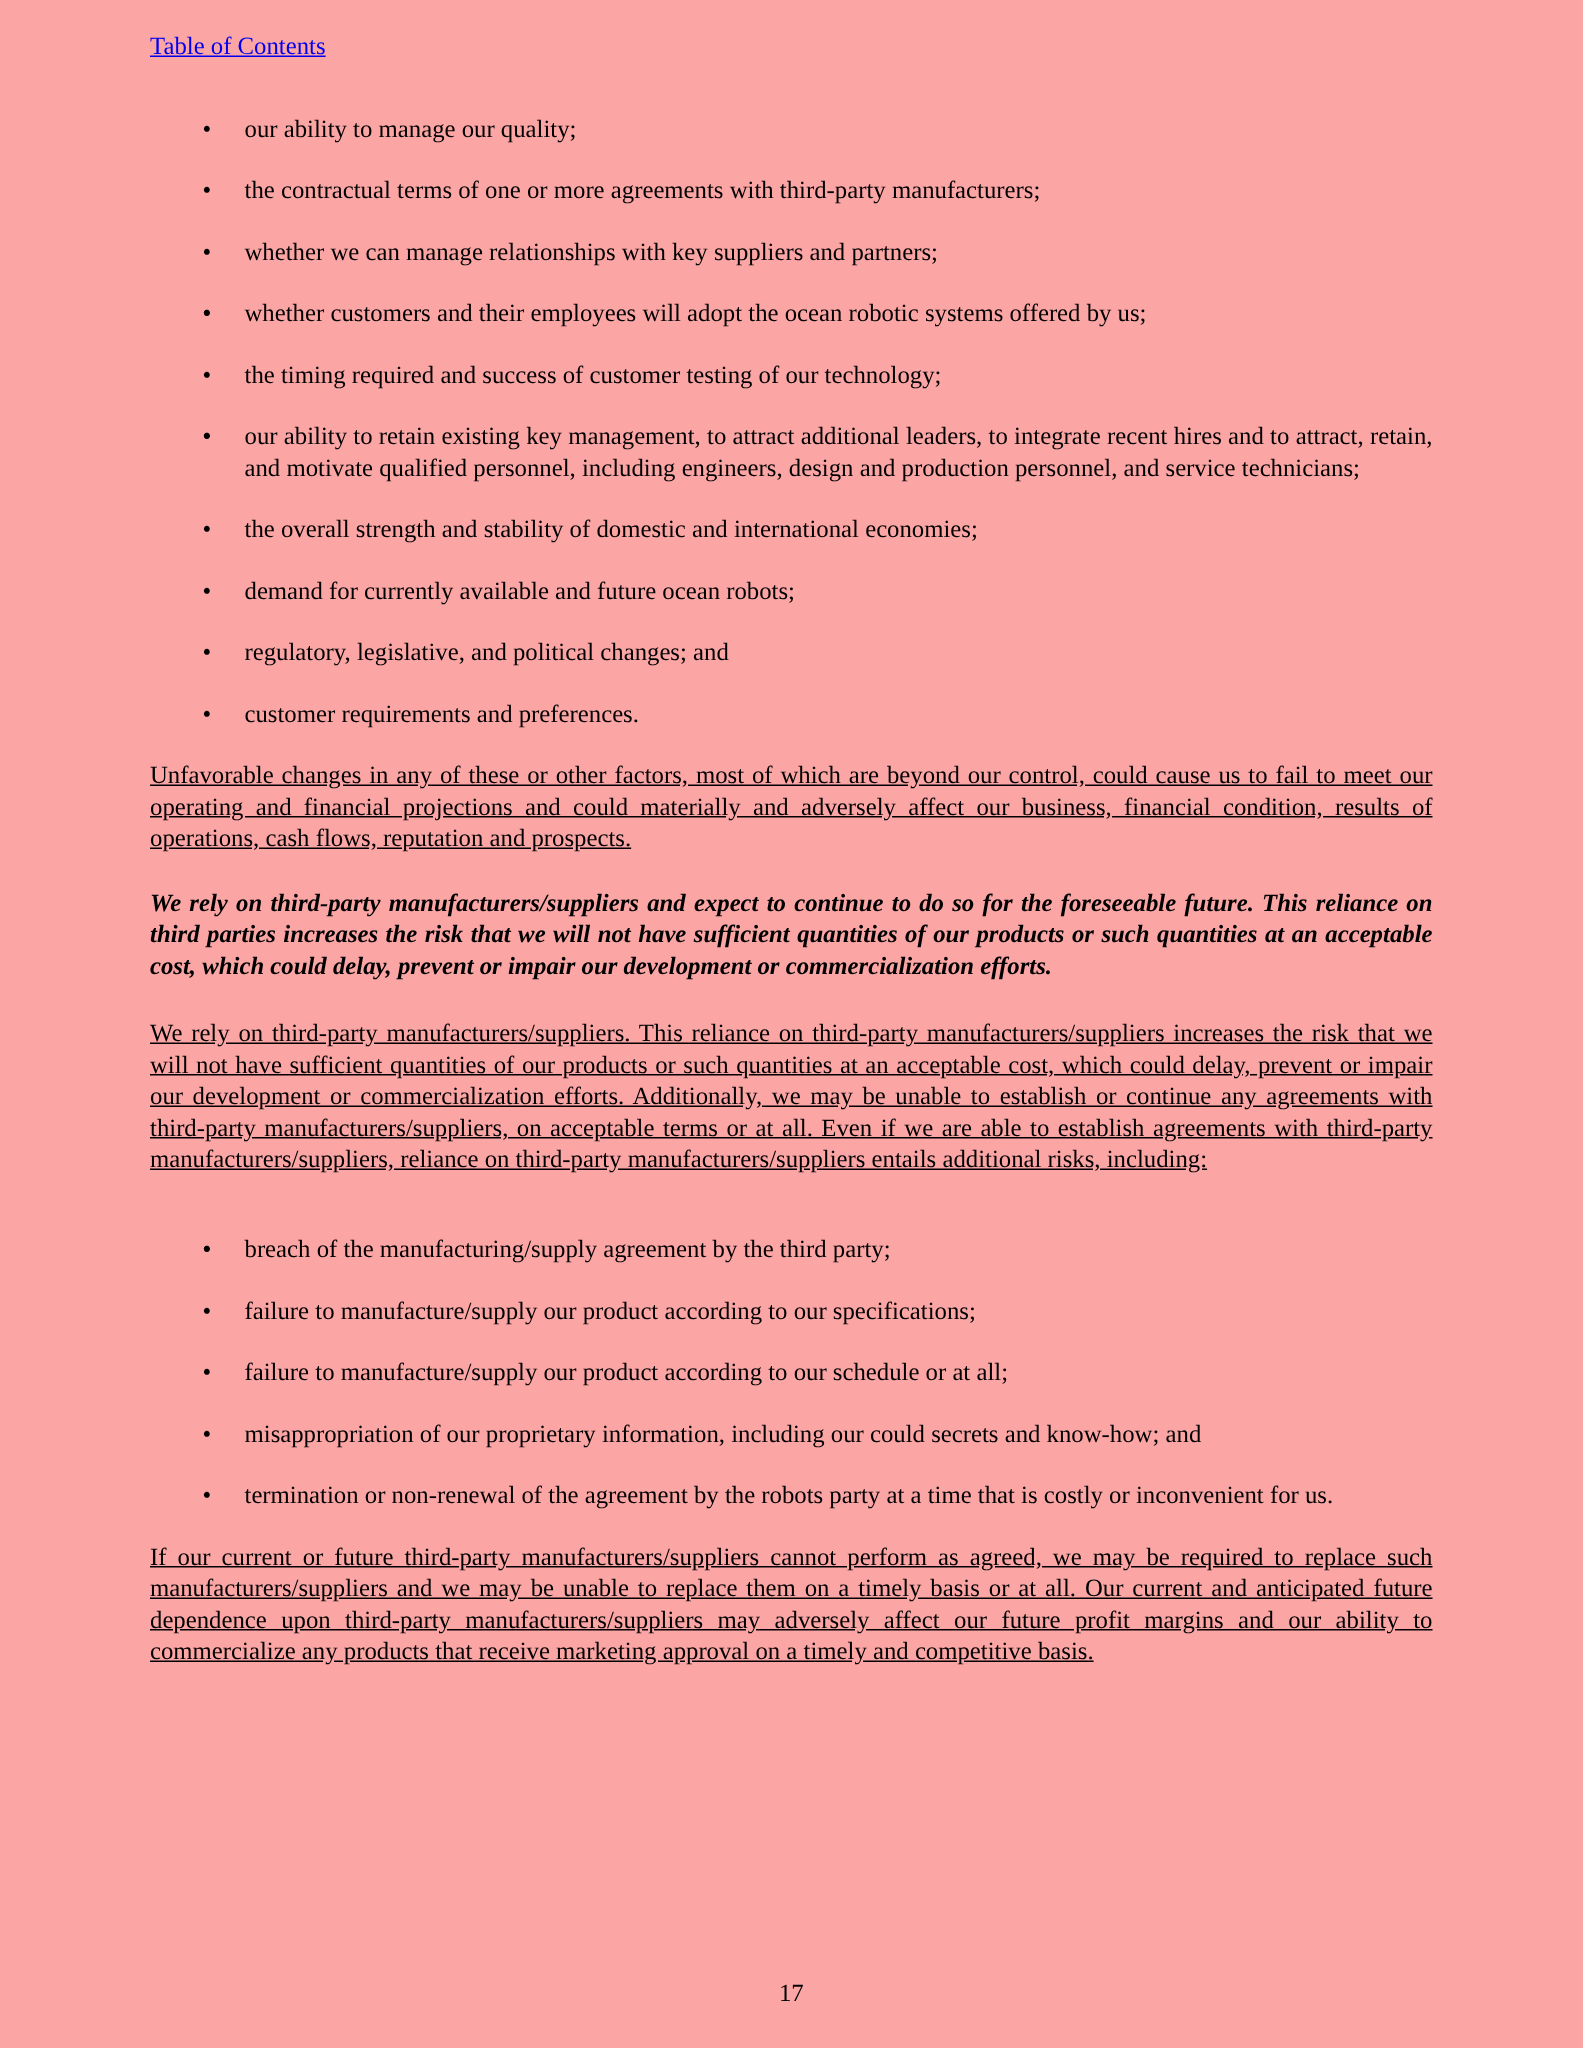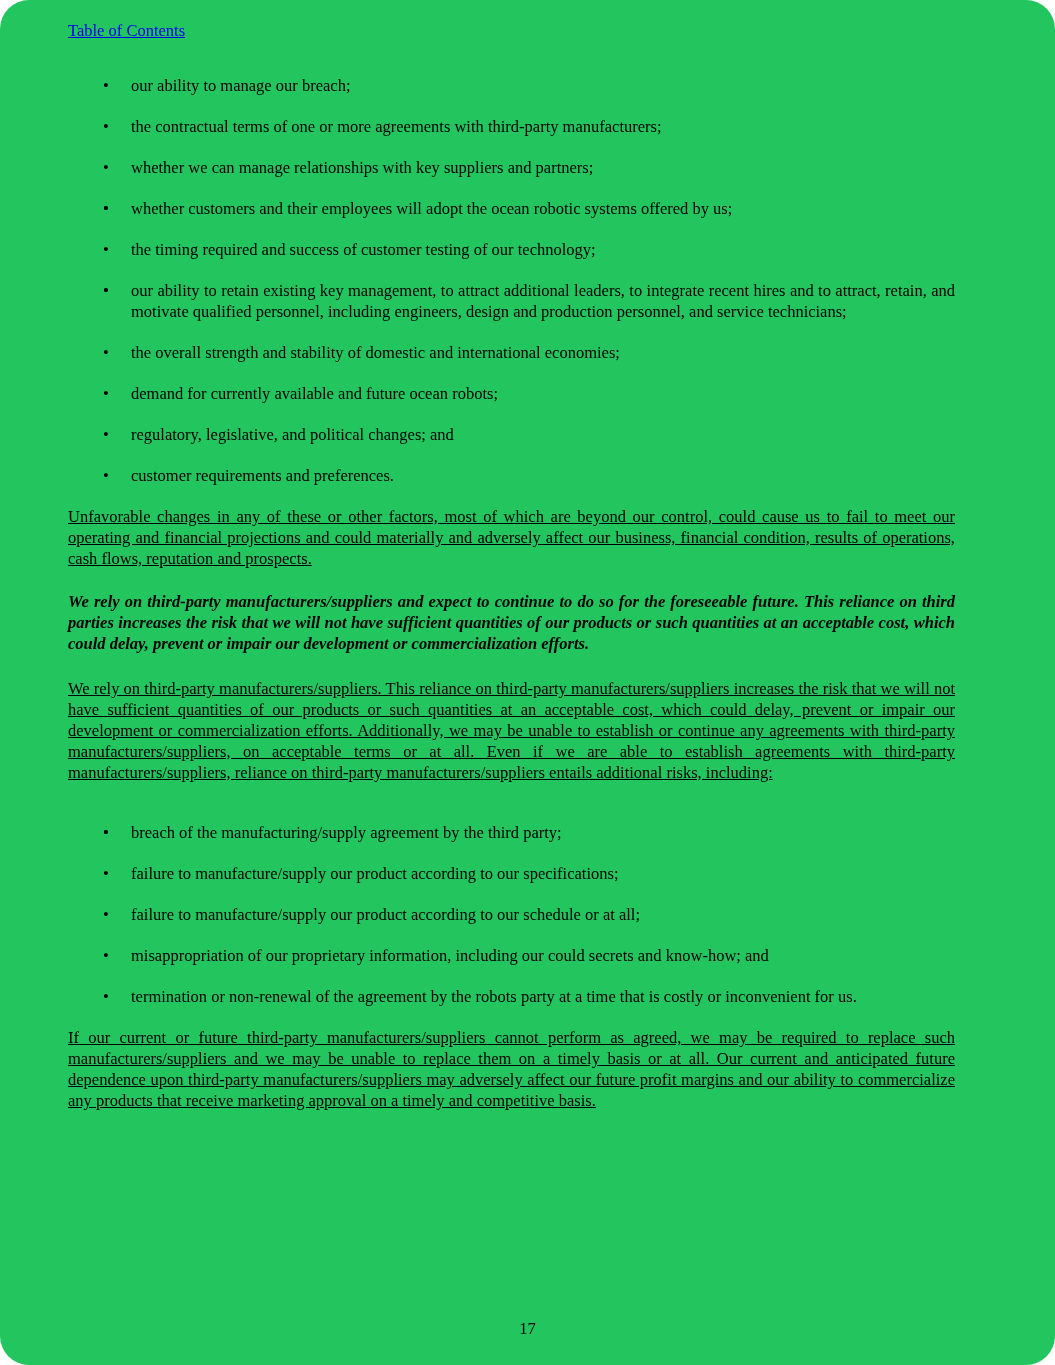--- a/index.html
+++ b/index.html
@@ -5,28 +5,27 @@
   html, body {
     margin: 0;
     padding: 0;
     background: #ffffff;
   }
   .page {
     position: relative;
     width: 1055px;
     height: 1365px;
     margin: 0 auto;
-    background: #22c55e;
+    background: #fca5a5;
     box-sizing: border-box;
-    padding: 20px 100px 0 68px;
+    padding: 20px 100px 0 100px;
     font-family: "Liberation Serif", "DejaVu Serif", serif;
     font-size: 16.5px;
     line-height: 21px;
     color: #000000;
-    border-radius: 29px;
   }
   .toc-link {
     color: #0000ee;
     text-decoration: underline;
     cursor: pointer;
   }
   .toc-wrap {
     margin-bottom: 34px;
   }
   ul.bullet-list {
@@ -67,21 +66,21 @@
 </head>
 <body>
 
 <div class="page">
 
   <div class="toc-wrap">
     <a href="#" class="toc-link">Table of Contents</a>
   </div>
 
   <ul class="bullet-list">
-    <li><span class="marker">•</span><span>our ability to manage our breach;</span></li>
+    <li><span class="marker">•</span><span>our ability to manage our quality;</span></li>
     <li><span class="marker">•</span><span>the contractual terms of one or more agreements with third-party manufacturers;</span></li>
     <li><span class="marker">•</span><span>whether we can manage relationships with key suppliers and partners;</span></li>
     <li><span class="marker">•</span></li>
     <li><span class="marker">•</span><span>whether customers and their employees will adopt the ocean robotic systems offered by us;</span></li>
     <li><span class="marker">•</span><span>the timing required and success of customer testing of our technology;</span></li>
     <li><span class="marker">•</span></li>
     <li><span class="marker">•</span><span>our ability to retain existing key management, to attract additional leaders, to integrate recent hires and to attract, retain, and motivate qualified personnel, including engineers, design and production personnel, and service technicians;</span></li>
     <li><span class="marker">•</span><span>the overall strength and stability of domestic and international economies;</span></li>
     <li><span class="marker">•</span><span>demand for currently available and future ocean robots;</span></li>
     <li><span class="marker">•</span><span>regulatory, legislative, and political changes; and</span></li>

